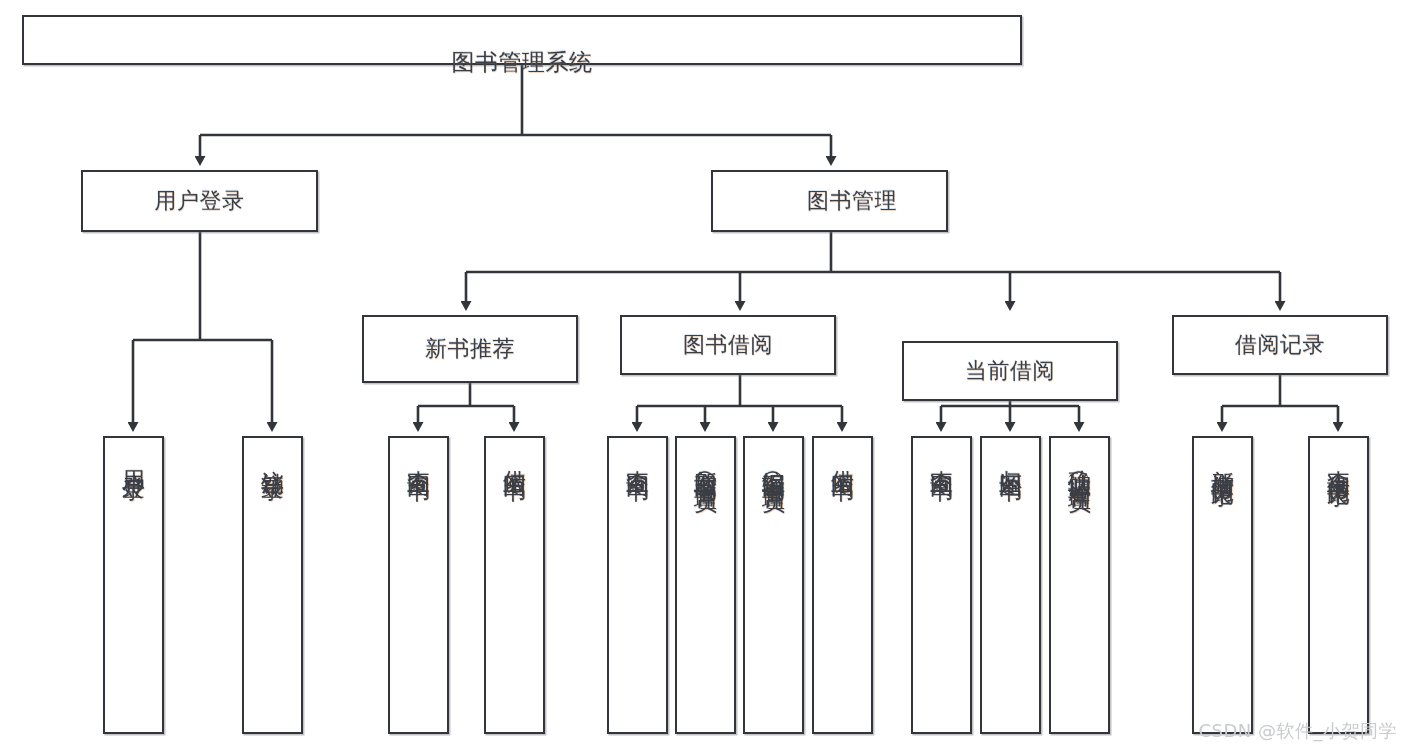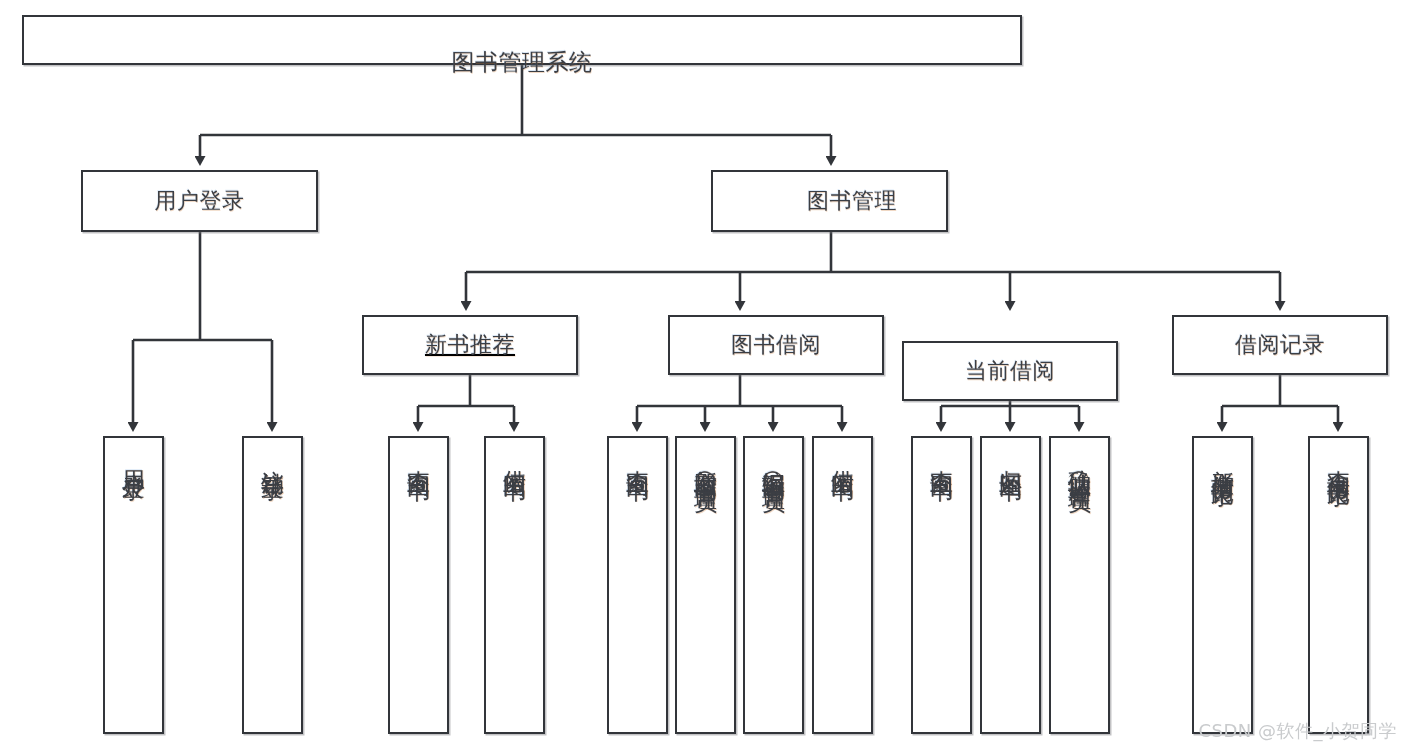--- a/index.html
+++ b/index.html
@@ -110,24 +110,24 @@
     <span class="lbl">图书管理系统</span>
   </div>
 
   <div class="node" style="left:81px;top:170px;width:237px;height:62px;">
     <span class="lbl">用户登录</span>
   </div>
   <div class="node" style="left:711px;top:170px;width:237px;height:62px;padding-left:45px;">
     <span class="lbl">图书管理</span>
   </div>
 
-  <div class="node" style="left:362px;top:315px;width:216px;height:60px;text-decoration:underline;">
+  <div class="node" style="left:362px;top:315px;width:216px;height:68px;">
     <span class="lbl">新书推荐</span>
   </div>
-  <div class="node" style="left:668px;top:315px;width:216px;height:60px;">
+  <div class="node" style="left:620px;top:315px;width:216px;height:60px;">
     <span class="lbl">图书借阅</span>
   </div>
   <div class="node" style="left:902px;top:315px;width:216px;height:60px;margin-top:26px;">
     <span class="lbl">当前借阅</span>
   </div>
   <div class="node" style="left:1172px;top:315px;width:216px;height:60px;text-align:right;">
     <span class="lbl">借阅记录</span>
   </div>
 
   <div class="node leaf" style="left:103px;top:436px;width:61px;height:298px;">

